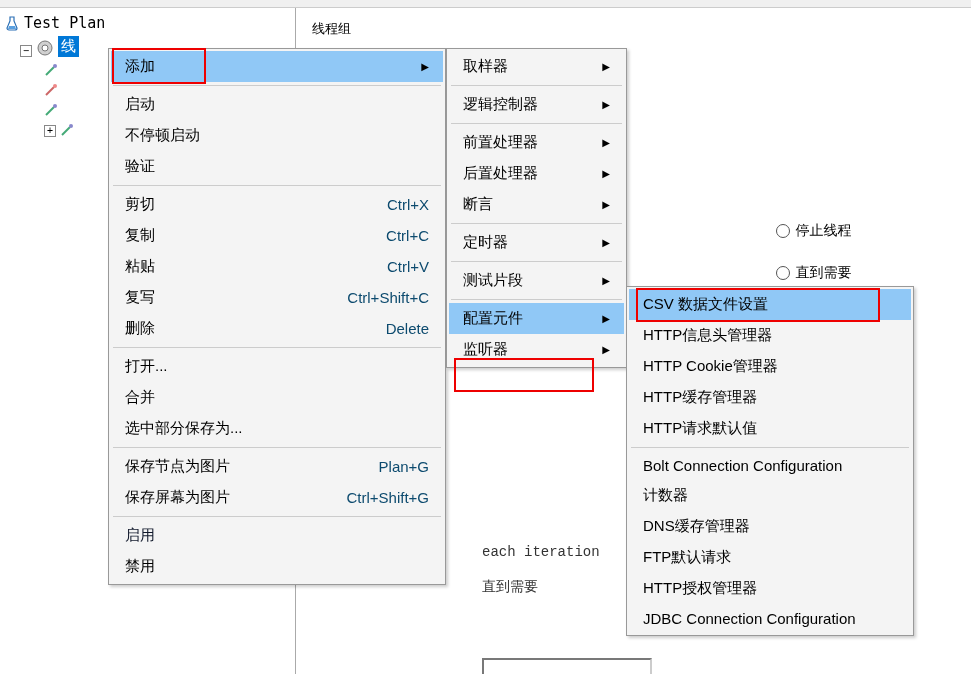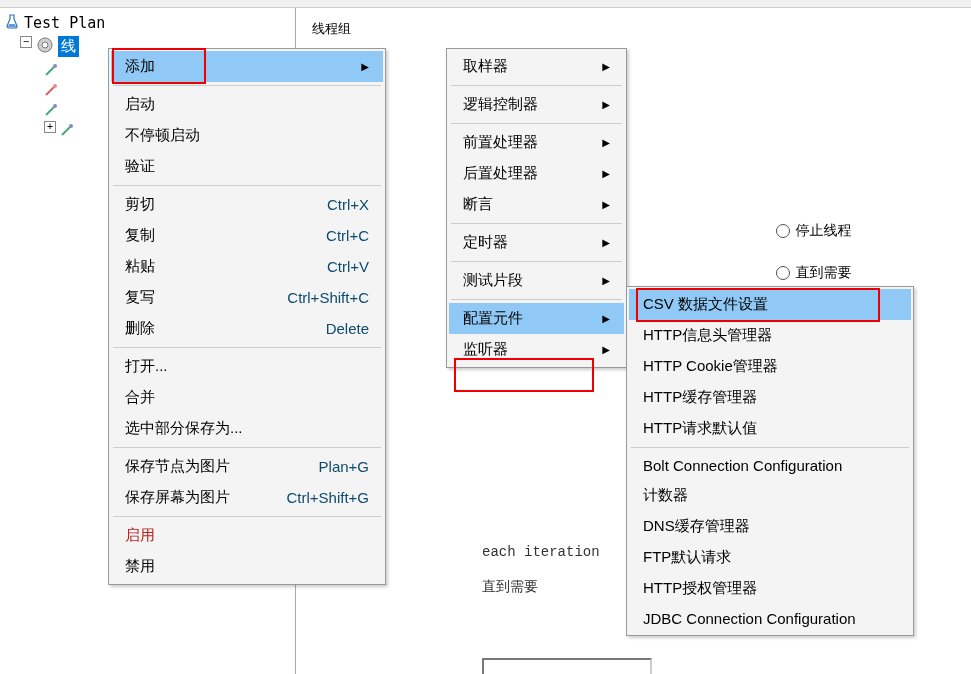--- a/index.html
+++ b/index.html
@@ -23,21 +23,21 @@
     }
     .tree-panel {
       width: 296px;
       background: #fff;
       border-right: 1px solid #aaa;
       padding: 4px;
       position: relative;
     }
     .tree-node {
       display: flex;
-      align-items: flex-start;
+      align-items: flex-end;
       gap: 4px;
       padding: 2px 0;
       font-family: "Consolas", "SimSun", monospace;
       font-size: 15px;
     }
     .tree-node .icon-flask {
       width: 16px; height: 16px;
       display: inline-flex;
       align-items: center;
       justify-content: center;
@@ -119,21 +119,21 @@
       margin-left: 40px;
     }
     .menu-item .arrow {
       margin-left: 30px;
       font-size: 10px;
     }
     .menu-item.highlighted {
       background: #90c8f6;
     }
     .menu-item.disabled {
-      color: #b91c1c;
+      color: #0f172a;
     }
     .menu-sep {
       height: 1px;
       background: #ccc;
       margin: 3px 2px;
     }
     .red-box {
       border: 2px solid #e00;
       position: absolute;
       pointer-events: none;
@@ -231,21 +231,21 @@
     </div>
 
     <div style="margin-top:220px; margin-left:170px;" class="plain-text">each iteration</div>
     <div style="margin-top:18px; margin-left:170px;" class="plain-text">直到需要</div>
 
     <div class="text-input" style="margin-top:62px;"></div>
     <div class="text-input"></div>
   </div>
 </div>
 
-<div class="menu" style="left:108px; top:48px; width:278px;">
+<div class="menu" style="left:108px; top:48px; width:338px;">
   <div class="menu-item highlighted">
     <span>添加</span>
     <span class="arrow">▶</span>
   </div>
   <div class="menu-sep"></div>
   <div class="menu-item">
     <span>启动</span>
   </div>
   <div class="menu-item">
     <span>不停顿启动</span>

